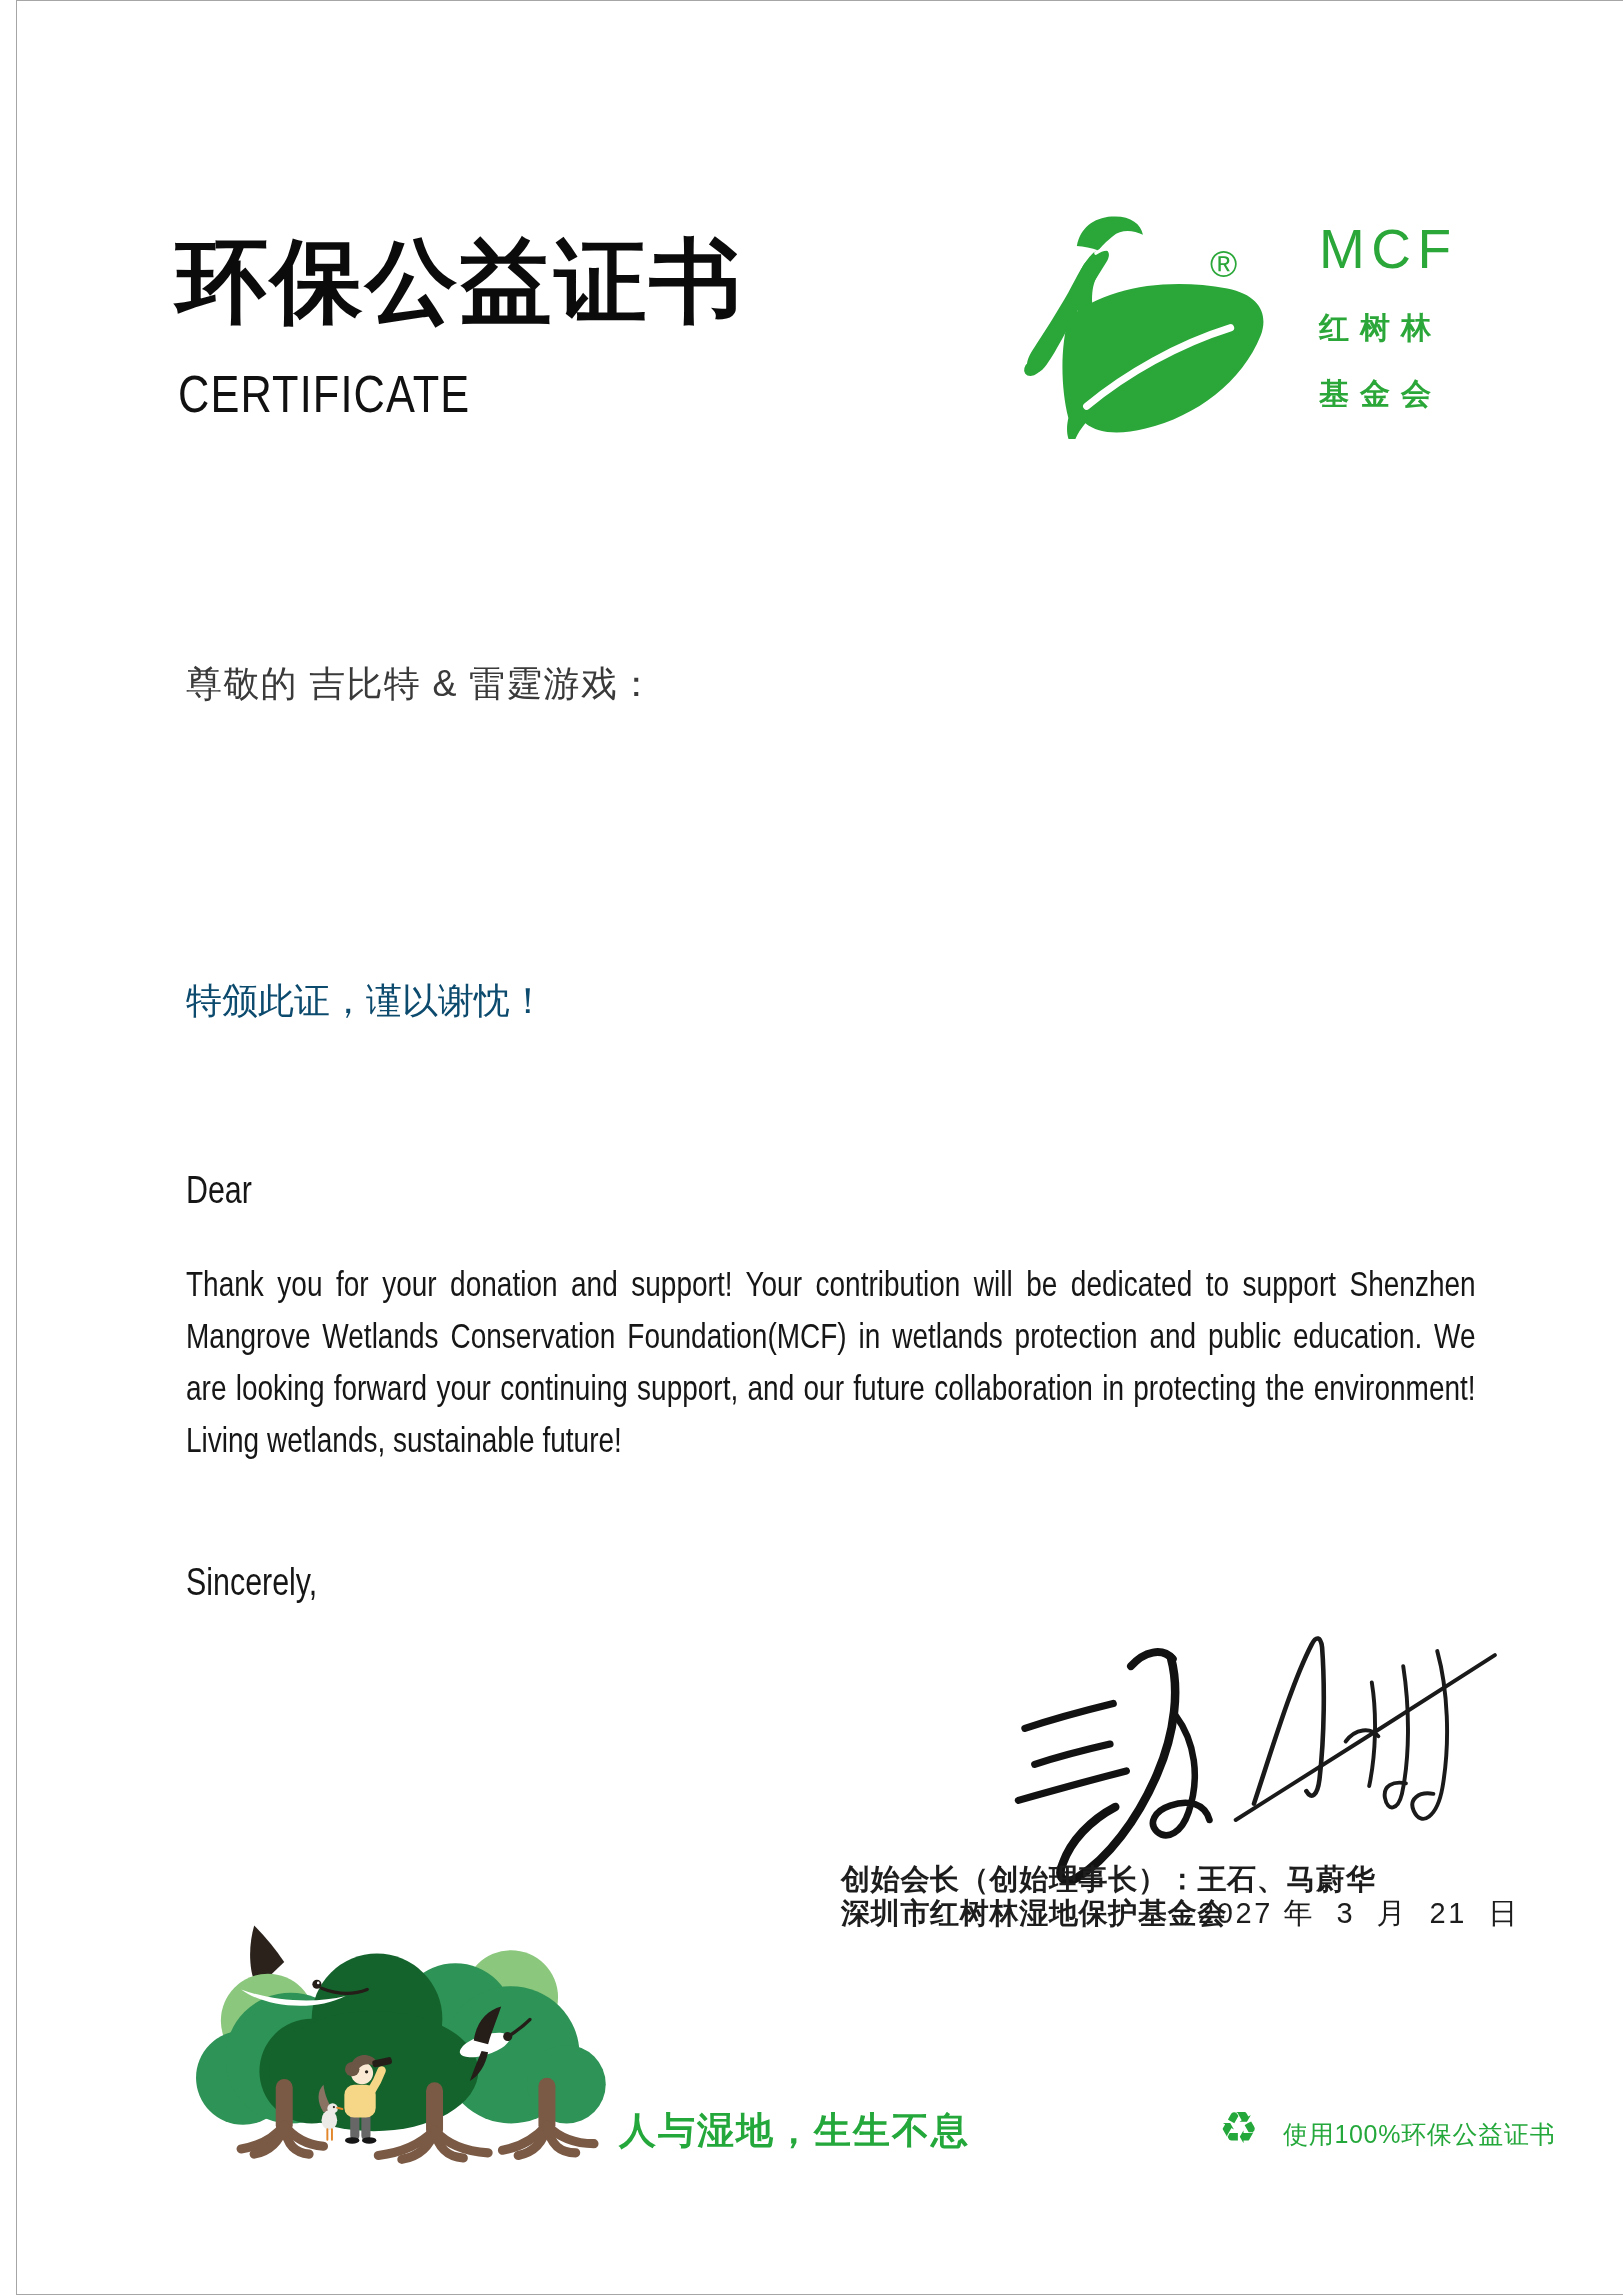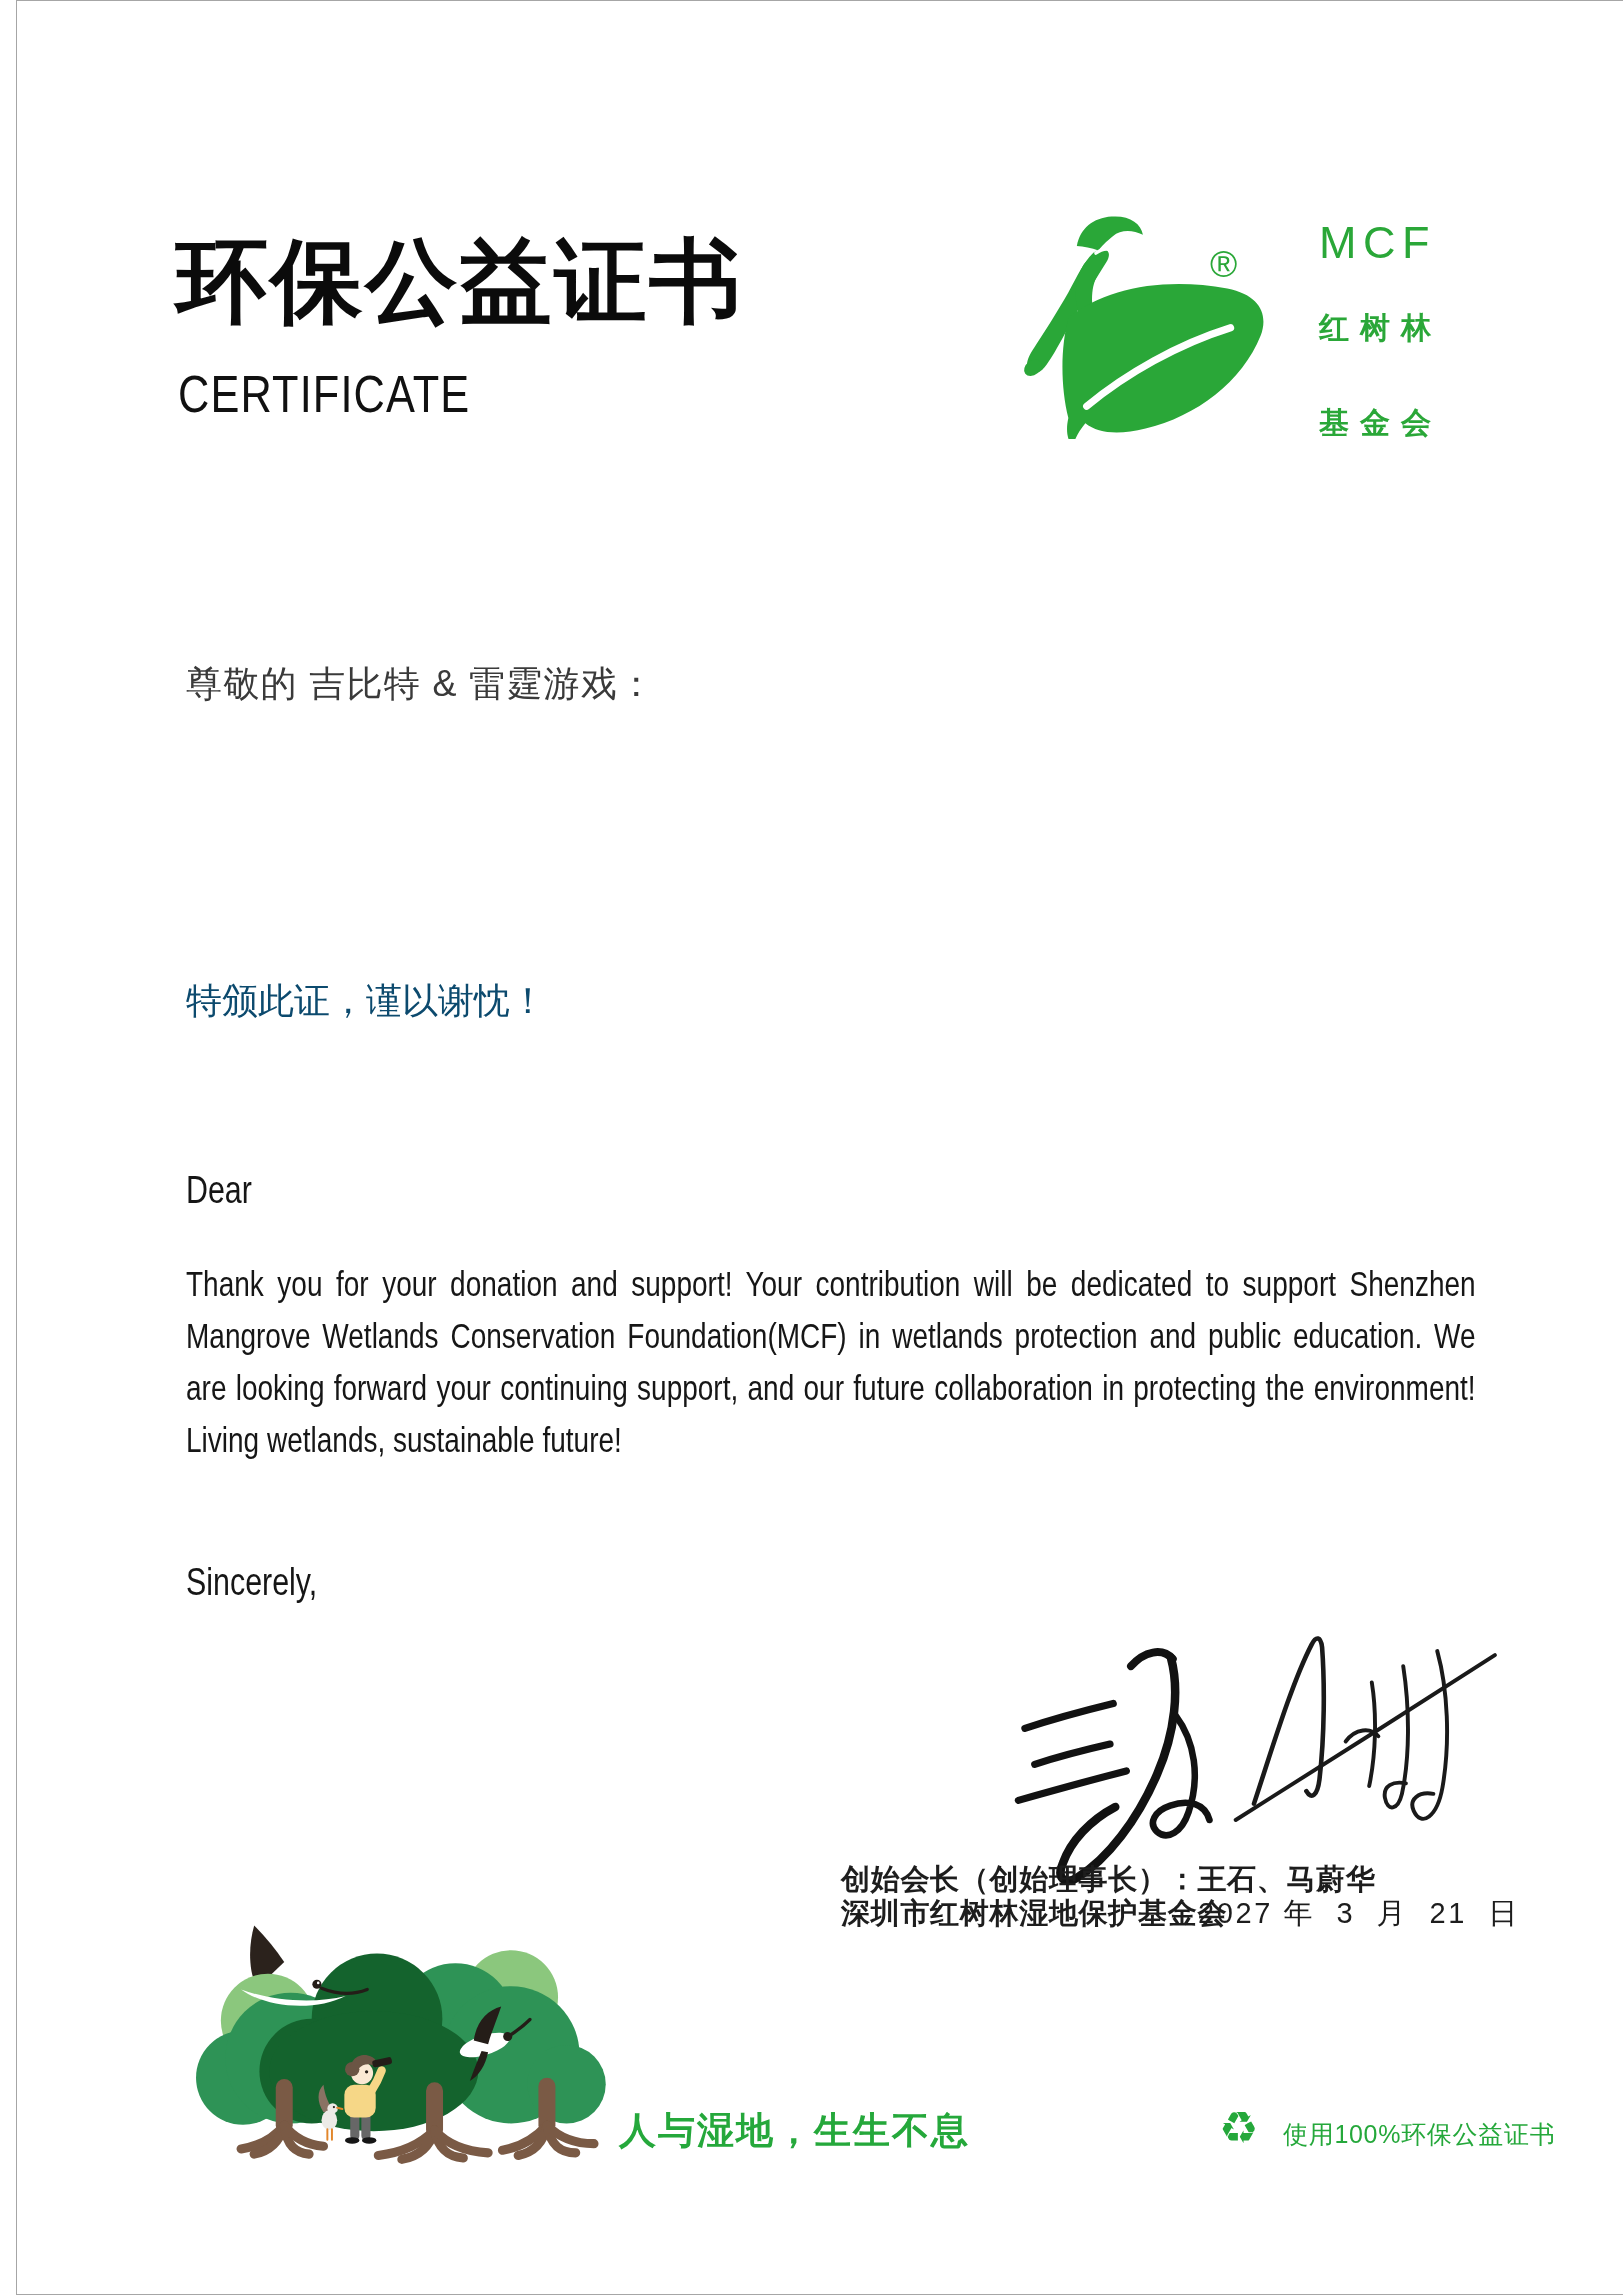--- a/index.html
+++ b/index.html
@@ -27,30 +27,30 @@
     letter-spacing:1.3px;
     transform:scaleX(0.85); transform-origin:left top;
     white-space:nowrap;
   }
 
   
   .logo-bird { left:991px; top:209px; width:262px; height:229px; }
   .rmark { left:1193px; top:243px; font-size:37px; color:#2aa738; font-weight:400; }
   .logo-abbr {
     left:1302px; top:216px;
-    font-size:45px; letter-spacing:6.5px; color:#2aa738; font-weight:500;
+    font-size:55px; letter-spacing:6.5px; color:#2aa738; font-weight:500;
     white-space:nowrap;
   }
   .logo-n1, .logo-n2 {
     left:1302px;
     font-size:30px; letter-spacing:11px; color:#2aa738; font-weight:600;
     white-space:nowrap;
   }
   .logo-n1 { top:307px; }
-  .logo-n2 { top:402px;text-align:right; }
+  .logo-n2 { top:373px;text-align:right; }
 
   
   .cn-salutation {
     left:169px; top:659px;
     font-size:36px; color:#3a3a3a; letter-spacing:1.3px; font-weight:500;
     white-space:nowrap;
   }
   .cn-body {
     left:169px; top:764px; width:1289px;
     font-size:36px; line-height:52px; color:#3a3a3a; font-weight:500;

